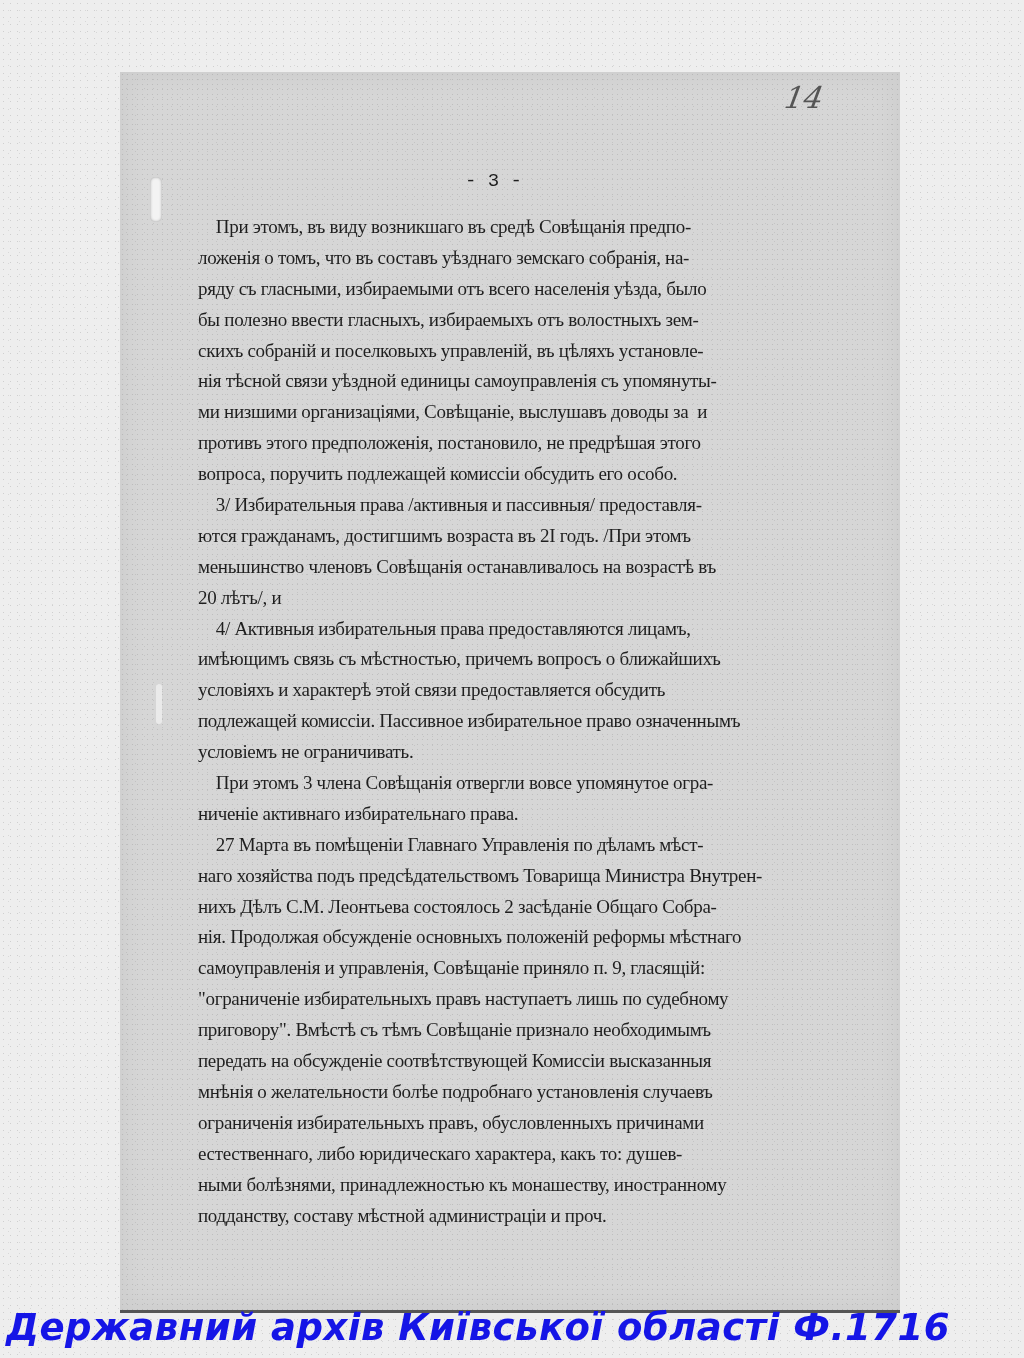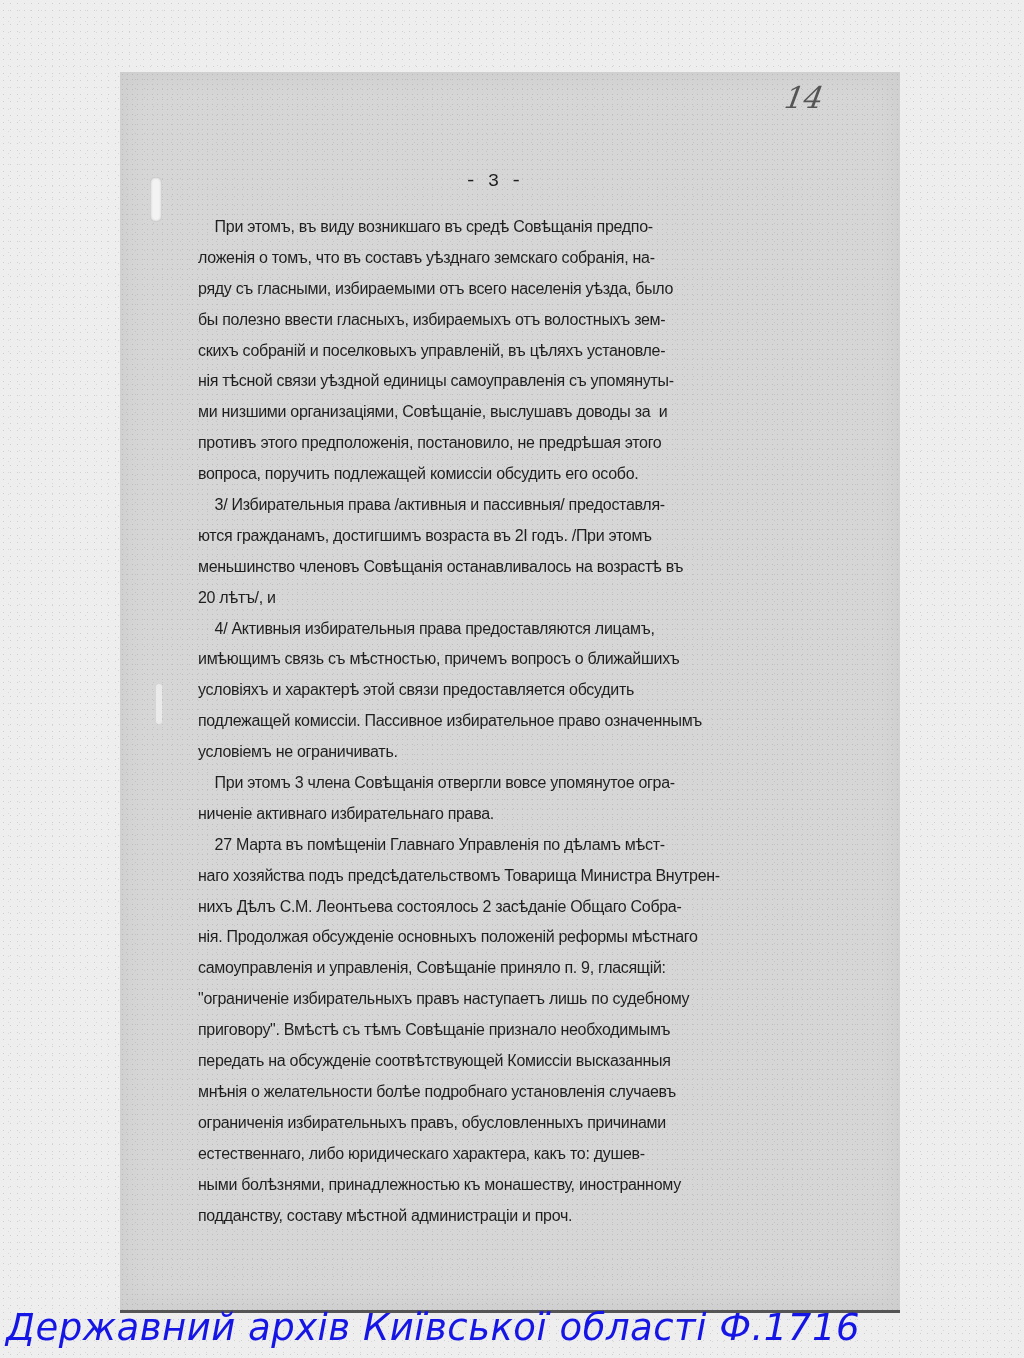--- a/index.html
+++ b/index.html
@@ -7,26 +7,26 @@
     background:#eeeeee;
     background-image:radial-gradient(#cfcfcf 0.6px, transparent 0.8px),radial-gradient(#d8d8d8 0.5px, transparent 0.7px);
     background-size:7px 7px, 11px 11px;background-position:0 0,3px 5px;}
   .page{position:absolute;left:120px;top:72px;width:780px;height:1238px;
     background:#d6d6d6;
     background-image:radial-gradient(#bdbdbd 0.6px, transparent 0.8px),radial-gradient(#c4c4c4 0.5px, transparent 0.7px);
     background-size:5px 5px, 9px 9px;background-position:0 0,2px 3px;
     box-shadow:0 3px 0 #555, inset 0 0 30px rgba(0,0,0,0.06);}
   .folio{position:absolute;left:665px;top:8px;font-family:"DejaVu Serif",serif;font-style:italic;font-size:30px;color:#555;transform:skewX(-10deg);}
   .pagenum{position:absolute;left:345px;top:98px;font-family:"Liberation Mono",monospace;font-size:19px;color:#1e1e1e;}
-  .text{position:absolute;left:78px;top:140px;width:680px;font-family:Liberation Sans, sans-serif;
-    font-size:16px;line-height:30.9px;color:#1f1f1f;letter-spacing:-0.3px;white-space:pre;}
+  .text{position:absolute;left:78px;top:140px;width:680px;font-family:Liberation Serif, serif;
+    font-size:19px;line-height:30.9px;color:#1f1f1f;letter-spacing:-0.3px;white-space:pre;}
   .line{display:block;height:30.9px;}
   .tear{position:absolute;left:30px;top:105px;width:12px;height:45px;background:#f3f3f3;border-radius:5px;box-shadow:inset 0 0 3px #999;}
   .tear2{position:absolute;left:36px;top:612px;width:6px;height:40px;background:#eaeaea;border-radius:3px;}
-  .caption{position:absolute;left:6px;top:1306px;font-family:"DejaVu Sans",sans-serif;font-weight:normal;font-style:italic;font-size:37px;color:#1515e6;letter-spacing:0.5px;white-space:nowrap;}
+  .caption{position:absolute;left:6px;top:1306px;font-family:"DejaVu Sans",sans-serif;font-weight:bold;font-style:italic;font-size:37px;color:#1515e6;letter-spacing:0.5px;white-space:nowrap;}
 </style>
 </head>
 <body>
 
 <div class="page">
   <div class="tear"></div>
   <div class="tear2"></div>
   <div class="folio">14</div>
   <div class="pagenum">- 3 -</div>
   <div class="text" id="body-text"><span class="line">    При этомъ, въ виду возникшаго въ средѣ Совѣщанія предпо-</span><span class="line">ложенія о томъ, что въ составъ уѣзднаго земскаго собранія, на-</span><span class="line">ряду съ гласными, избираемыми отъ всего населенія уѣзда, было</span><span class="line">бы полезно ввести гласныхъ, избираемыхъ отъ волостныхъ зем-</span><span class="line">скихъ собраній и поселковыхъ управленій, въ цѣляхъ установле-</span><span class="line">нія тѣсной связи уѣздной единицы самоуправленія съ упомянуты-</span><span class="line">ми низшими организаціями, Совѣщаніе, выслушавъ доводы за  и</span><span class="line">противъ этого предположенія, постановило, не предрѣшая этого</span><span class="line">вопроса, поручить подлежащей комиссіи обсудить его особо.</span><span class="line">    3/ Избирательныя права /активныя и пассивныя/ предоставля-</span><span class="line">ются гражданамъ, достигшимъ возраста въ 2I годъ. /При этомъ</span><span class="line">меньшинство членовъ Совѣщанія останавливалось на возрастѣ въ</span><span class="line">20 лѣтъ/, и</span><span class="line">    4/ Активныя избирательныя права предоставляются лицамъ,</span><span class="line">имѣющимъ связь съ мѣстностью, причемъ вопросъ о ближайшихъ</span><span class="line">условіяхъ и характерѣ этой связи предоставляется обсудить</span><span class="line">подлежащей комиссіи. Пассивное избирательное право означеннымъ</span><span class="line">условіемъ не ограничивать.</span><span class="line">    При этомъ 3 члена Совѣщанія отвергли вовсе упомянутое огра-</span><span class="line">ниченіе активнаго избирательнаго права.</span><span class="line">    27 Марта въ помѣщеніи Главнаго Управленія по дѣламъ мѣст-</span><span class="line">наго хозяйства подъ предсѣдательствомъ Товарища Министра Внутрен-</span><span class="line">нихъ Дѣлъ С.М. Леонтьева состоялось 2 засѣданіе Общаго Собра-</span><span class="line">нія. Продолжая обсужденіе основныхъ положеній реформы мѣстнаго</span><span class="line">самоуправленія и управленія, Совѣщаніе приняло п. 9, гласящій:</span><span class="line">"ограниченіе избирательныхъ правъ наступаетъ лишь по судебному</span><span class="line">приговору". Вмѣстѣ съ тѣмъ Совѣщаніе признало необходимымъ</span><span class="line">передать на обсужденіе соотвѣтствующей Комиссіи высказанныя</span><span class="line">мнѣнія о желательности болѣе подробнаго установленія случаевъ</span><span class="line">ограниченія избирательныхъ правъ, обусловленныхъ причинами</span><span class="line">естественнаго, либо юридическаго характера, какъ то: душев-</span><span class="line">ными болѣзнями, принадлежностью къ монашеству, иностранному</span><span class="line">подданству, составу мѣстной администраціи и проч.</span></div>

